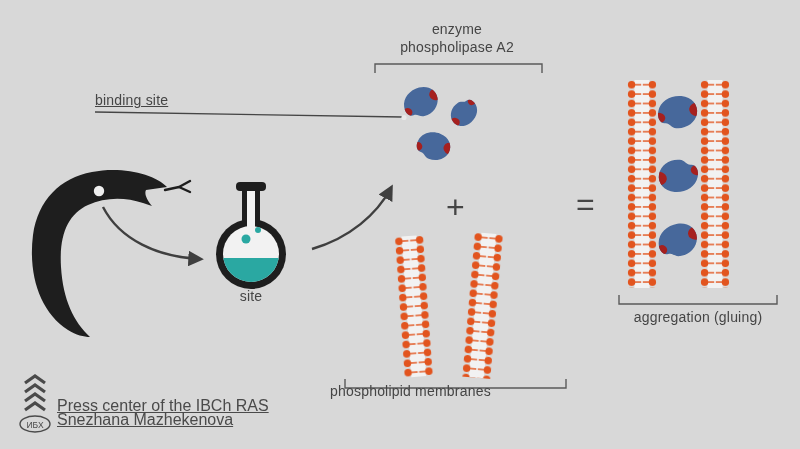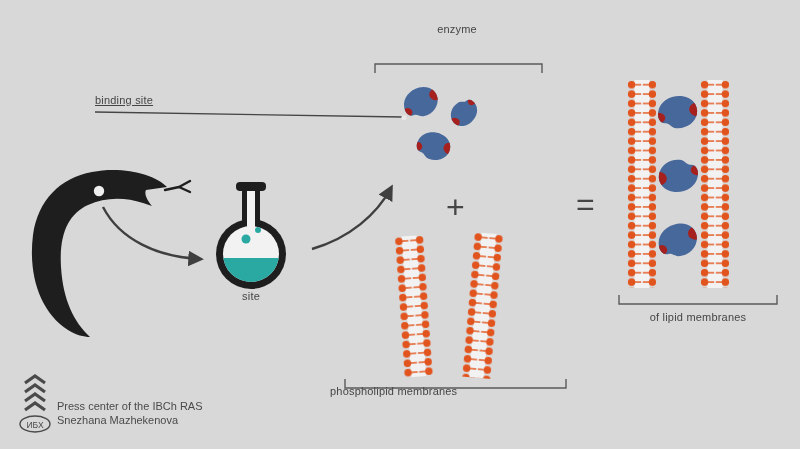--- a/index.html
+++ b/index.html
@@ -1,24 +1,24 @@
 <!DOCTYPE html>
 <html><head>
 <meta charset="utf-8">
 <style>
   html,body{margin:0;padding:0;background:#d8d8d8;}
   .stage{
     position:relative;width:800px;height:449px;background:#d8d8d8;
     overflow:hidden;font-family:"Liberation Sans",sans-serif;color:#454545;
   }
   .stage svg.canvas{position:absolute;left:0;top:0;}
-  .label{position:absolute;font-size:11px;line-height:18px;color:#454545;letter-spacing:.2px;}
+  .label{position:absolute;font-size:14px;line-height:18px;color:#454545;letter-spacing:.2px;}
   .label .italic{font-style:italic;}
   .op{position:absolute;font-size:32px;color:#454545;line-height:32px;}
-  .credit{position:absolute;font-size:11px;line-height:14px;color:#4a4a4a;}
+  .credit{position:absolute;font-size:16px;line-height:14px;color:#4a4a4a;text-decoration:underline;}
 </style>
 </head>
 <body>
 
 <div class="stage">
 
   <svg class="canvas" width="800" height="449" viewBox="0 0 800 449">
     <defs>
       <pattern id="lipid" width="30" height="9.4" patternUnits="userSpaceOnUse">
         <line x1="8" y1="4.7" x2="14.2" y2="4.7" stroke="#e2541e" stroke-width="1.4"></line>
@@ -107,35 +107,36 @@
       <path d="M25 392 L35 385 L45 392" stroke-width="3.2"></path>
       <path d="M25 401 L35 394 L45 401" stroke-width="3.2"></path>
       <path d="M25 410 L35 403 L45 410" stroke-width="3.2"></path>
       <ellipse cx="35" cy="424" rx="15" ry="8" stroke-width="1.4"></ellipse>
     </g>
     <text x="35" y="427.5" text-anchor="middle" font-size="8.5" fill="#4a4a4a" font-family="Liberation Sans, sans-serif">ИБХ</text>
   </svg>
 
   <div class="label" style="left:357px;top:20px;width:200px;text-align:center;">
     <div>enzyme</div>
+    <div>phospholipase A2</div>
   </div>
 
   <div class="label" style="left:95px;top:91px;text-decoration:underline;">binding site</div>
 
   <div class="label" style="left:171px;top:287px;width:160px;text-align:center;">
     <div>site</div>
   </div>
 
   <div class="op" style="left:446px;top:191px;">+</div>
   <div class="op" style="left:576px;top:188px;">=</div>
 
   <div class="label" style="left:330px;top:382px;width:250px;">phospholipid membranes</div>
 
   <div class="label" style="left:598px;top:308px;width:200px;text-align:center;">
-    <div>of lipid membranes</div>
+    <div>aggregation (gluing)</div>
   </div>
 
   <div class="credit" style="left:57px;top:399px;">
     <div>Press center of the IBCh RAS</div>
     <div>Snezhana Mazhekenova</div>
   </div>
 
 </div>
 
 </body></html>

